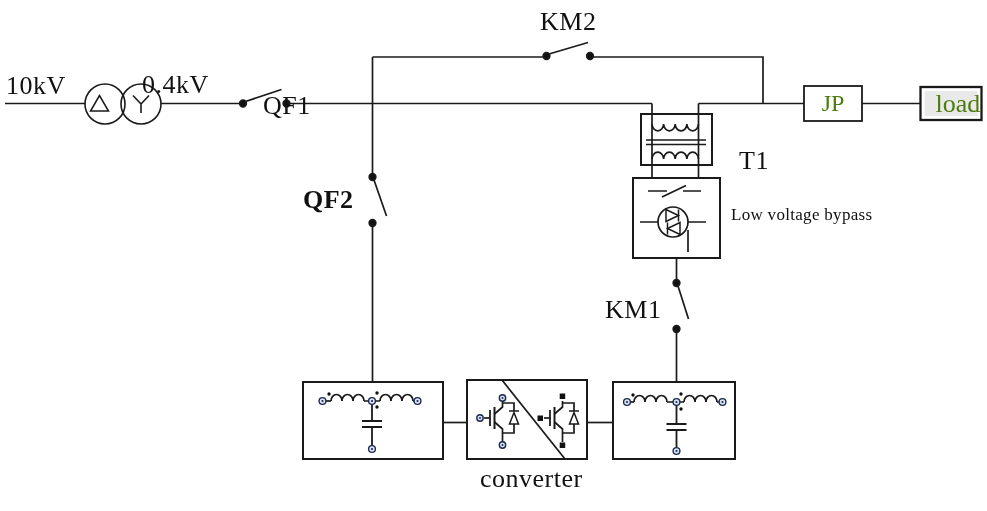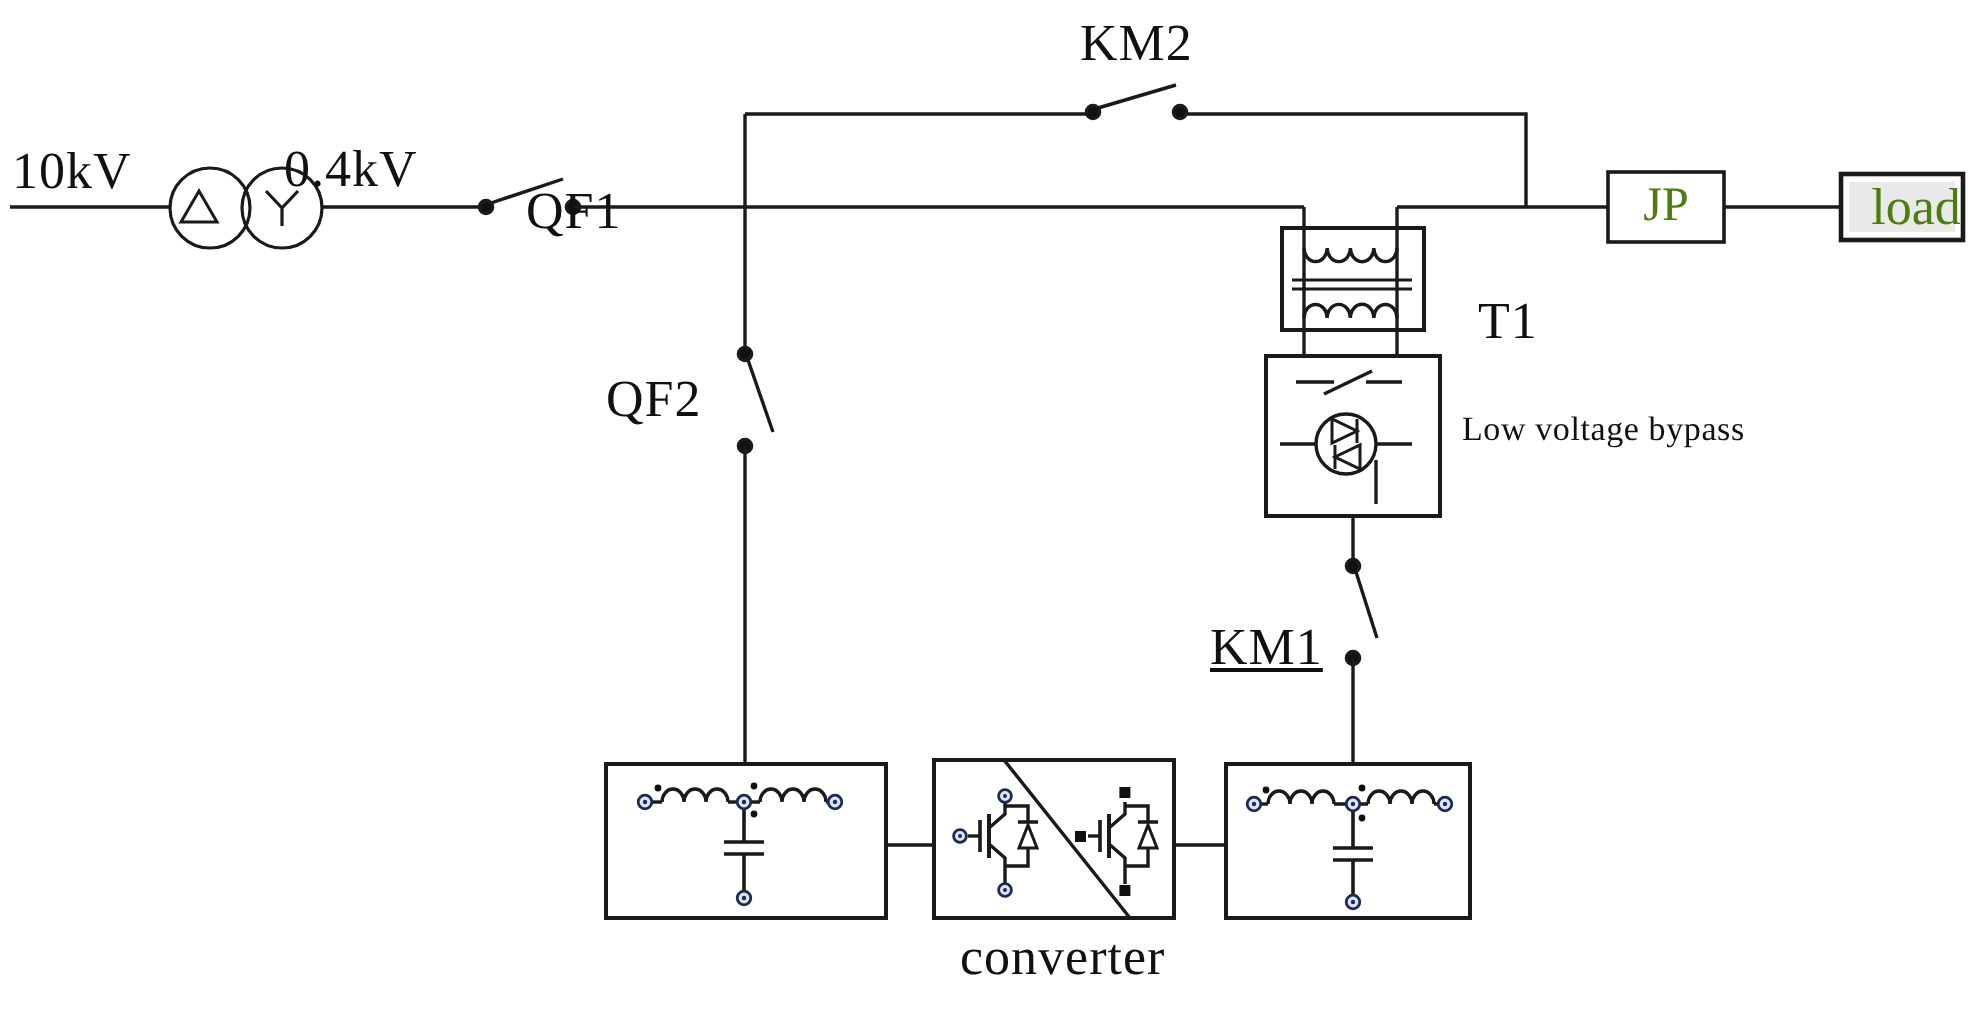--- a/index.html
+++ b/index.html
@@ -26,23 +26,23 @@
     display:flex;align-items:center;justify-content:center;
     color:#4d7c0f;
     font-family:"Liberation Serif", serif;
   }
   .jp-label{left:804px;top:86px;width:58px;height:35px;font-size:24px;}
   .load-label{left:920px;top:87px;width:76px;height:33px;font-size:26px;}
   .pos-10kv{left:6px;top:72px;}
   .pos-04kv{left:142px;top:71px;}
   .pos-qf1{left:263px;top:44px;margin-top:48px;}
   .pos-km2{left:540px;top:8px;}
-  .pos-qf2{left:303px;top:186px;}
+  .pos-qf2{left:303px;top:186px;font-weight:bold;}
   .pos-t1{left:739px;top:127px;margin-top:20px;}
-  .pos-km1{left:605px;top:310px;text-decoration:underline;}
+  .pos-km1{left:605px;top:296px;}
   .pos-bypass{left:731px;top:206px;}
   .pos-converter{left:480px;top:465px;}
 </style>
 </head>
 <body>
 
 <div class="stage">
 
   <svg width="987" height="511" viewBox="0 0 987 511">
     <g fill="none" stroke="#1a1a1a" stroke-width="1.7">

